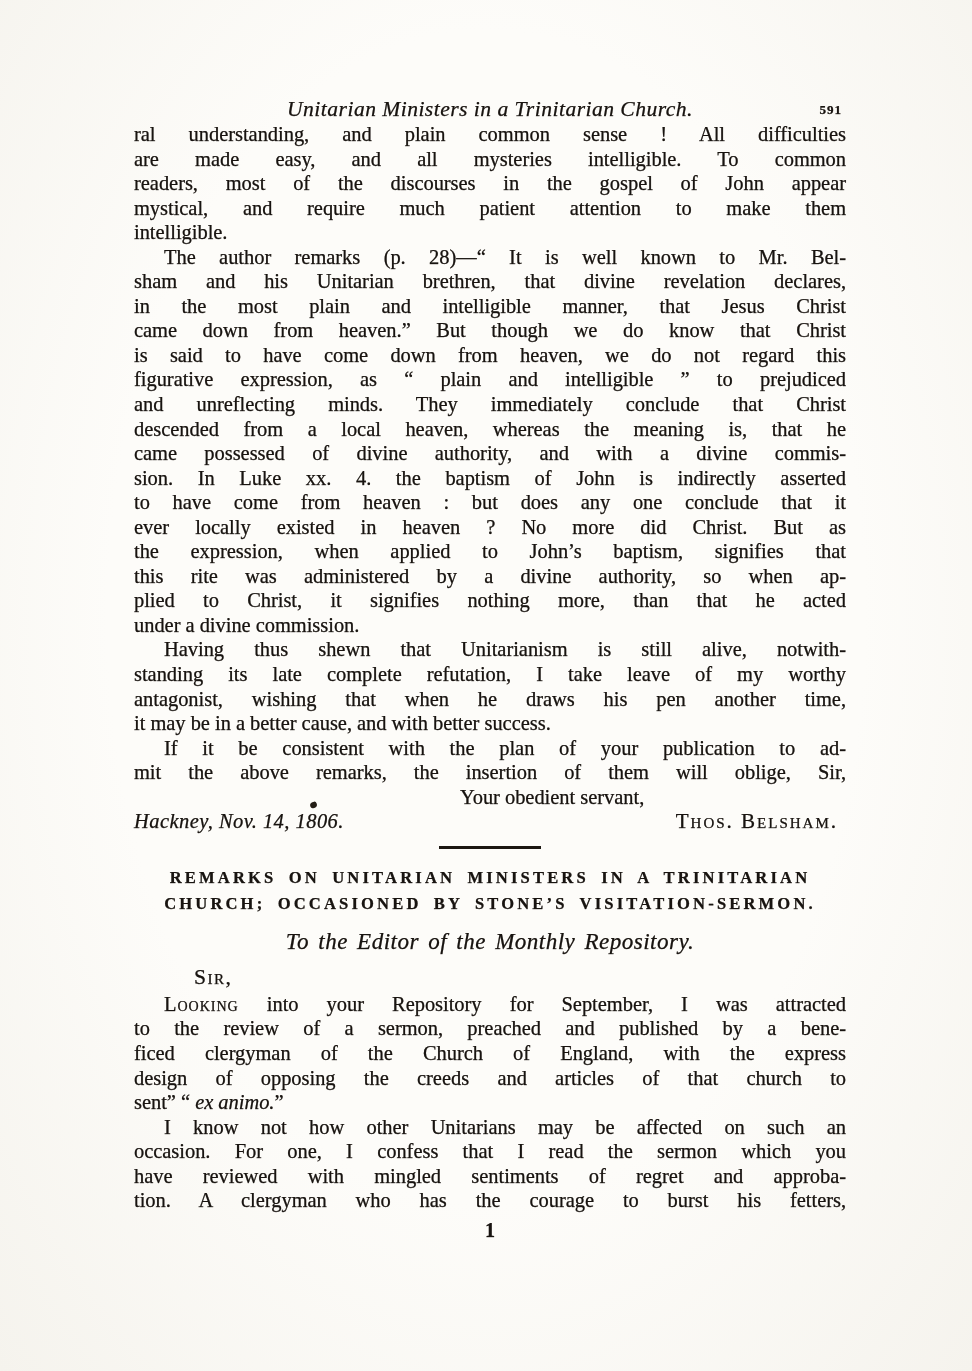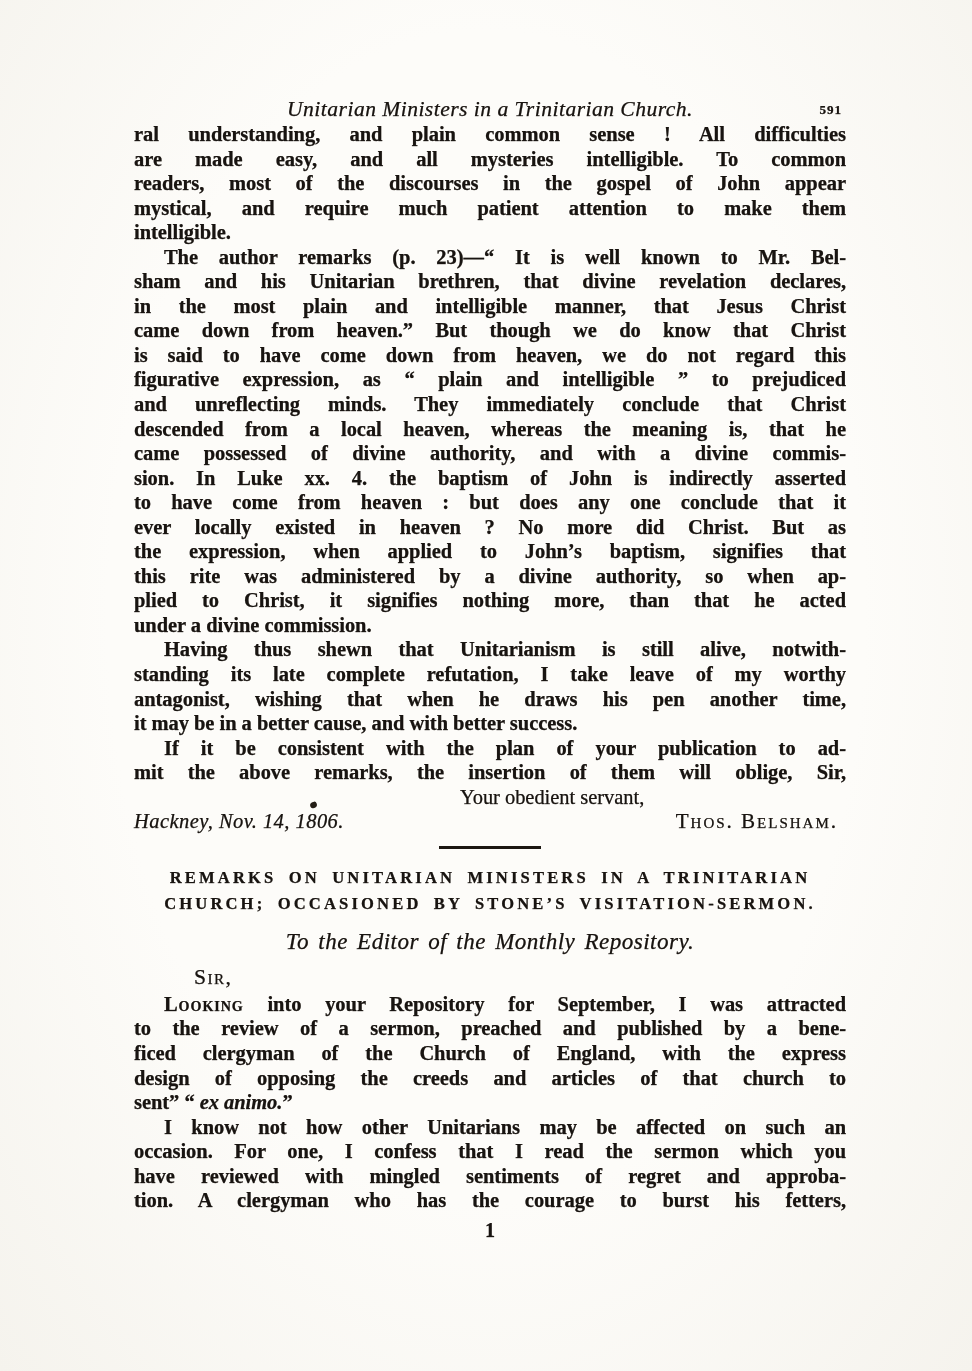--- a/index.html
+++ b/index.html
@@ -32,21 +32,21 @@
   }
   .running-head .pagenum {
     position: absolute;
     right: 4px;
     top: 1px;
     font-style: normal;
     font-weight: bold;
     font-size: 13px;
     letter-spacing: 1px;
   }
-  .line { text-align: justify; text-align-last: justify; font-weight: bold; }
+  .line { text-align: justify; text-align-last: justify; }
   .line.last { text-align-last: left; }
   .ind { text-indent: 30px; }
   .servant { padding-left: 326px; }
   .sig-row {
     position: relative;
     display: flex;
     justify-content: space-between;
     align-items: baseline;
     padding-right: 8px;
   }
@@ -114,21 +114,21 @@
 
     <div>
       <div class="line">ral understanding, and plain common sense !  All difficulties</div>
       <div class="line">are made easy, and all mysteries intelligible.  To common</div>
       <div class="line">readers, most of the discourses in the gospel of John appear</div>
       <div class="line">mystical, and require much patient attention to make them</div>
       <div class="line last">intelligible.</div>
     </div>
 
     <div>
-      <div class="line ind">The author remarks (p. 23)—“ It is well known to Mr. Bel-</div>
+      <div class="line ind">The author remarks (p. 28)—“ It is well known to Mr. Bel-</div>
       <div class="line">sham and his Unitarian brethren, that divine revelation declares,</div>
       <div class="line">in the most plain and intelligible manner, that Jesus Christ</div>
       <div class="line">came down from heaven.”  But though we do know that Christ</div>
       <div class="line">is said to have come down from heaven, we do not regard this</div>
       <div class="line">figurative expression, as “ plain and intelligible ” to prejudiced</div>
       <div class="line">and unreflecting minds.  They immediately conclude that Christ</div>
       <div class="line">descended from a local heaven, whereas the meaning is, that he</div>
       <div class="line">came possessed of divine authority, and with a divine commis-</div>
       <div class="line">sion.  In Luke xx. 4. the baptism of John is indirectly asserted</div>
       <div class="line">to have come from heaven : but does any one conclude that it</div>

